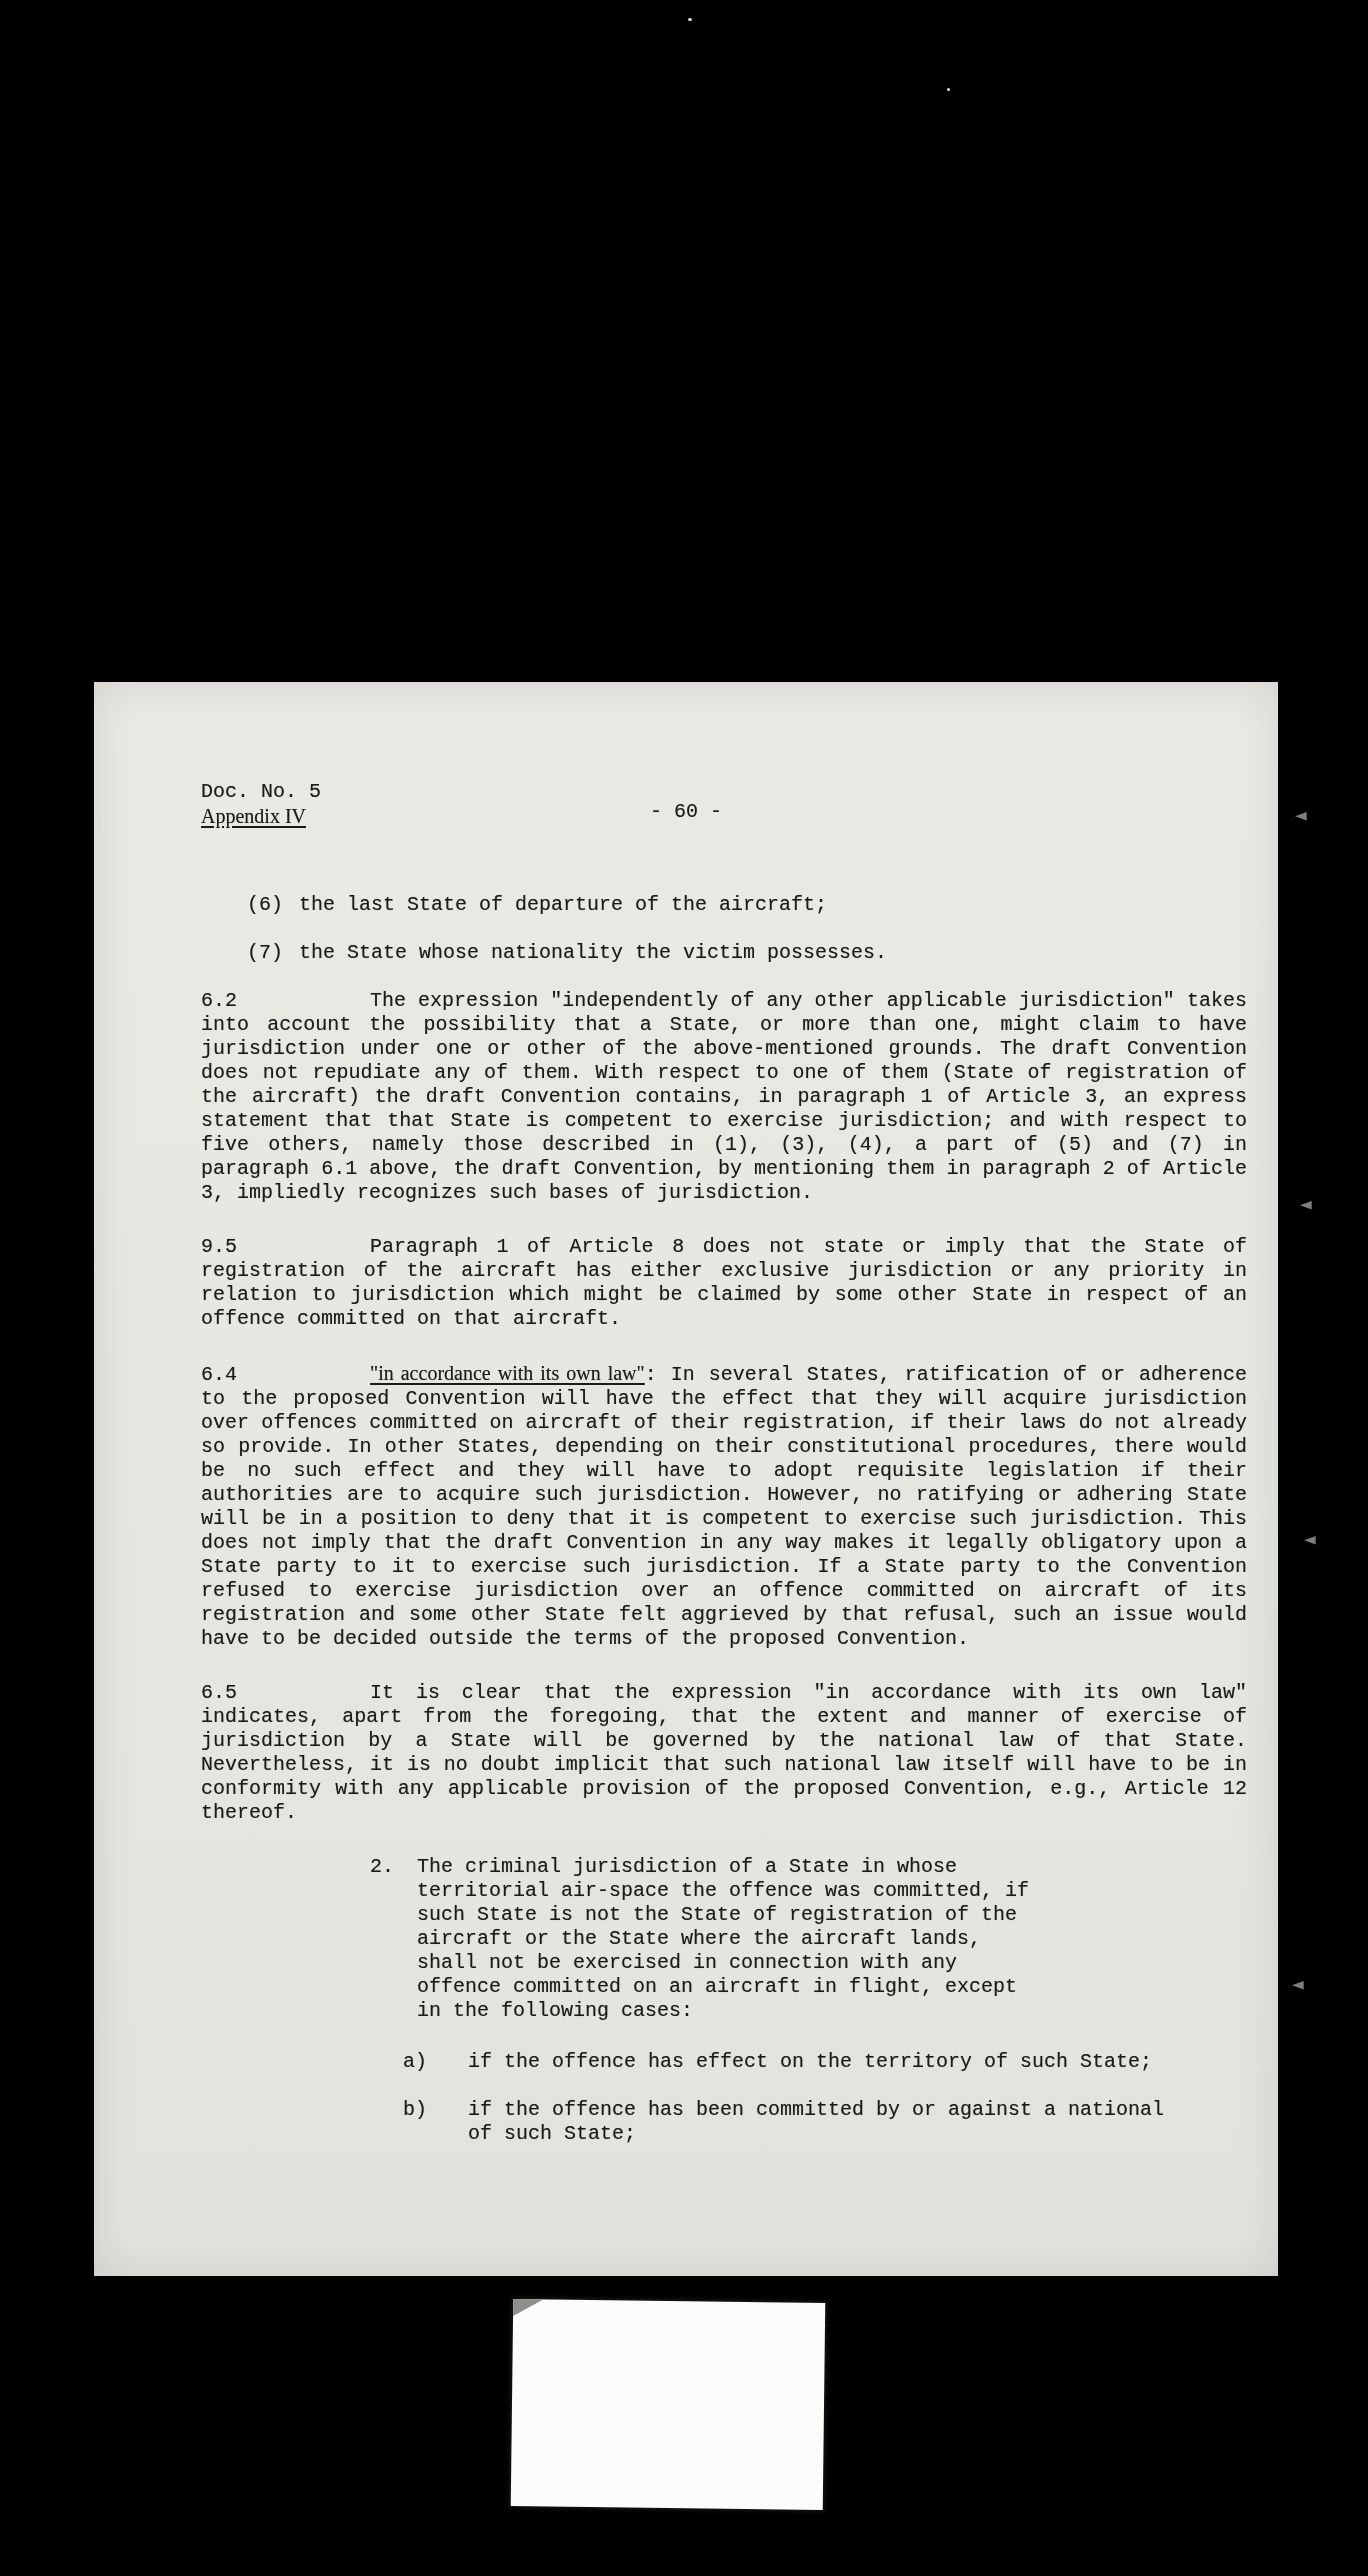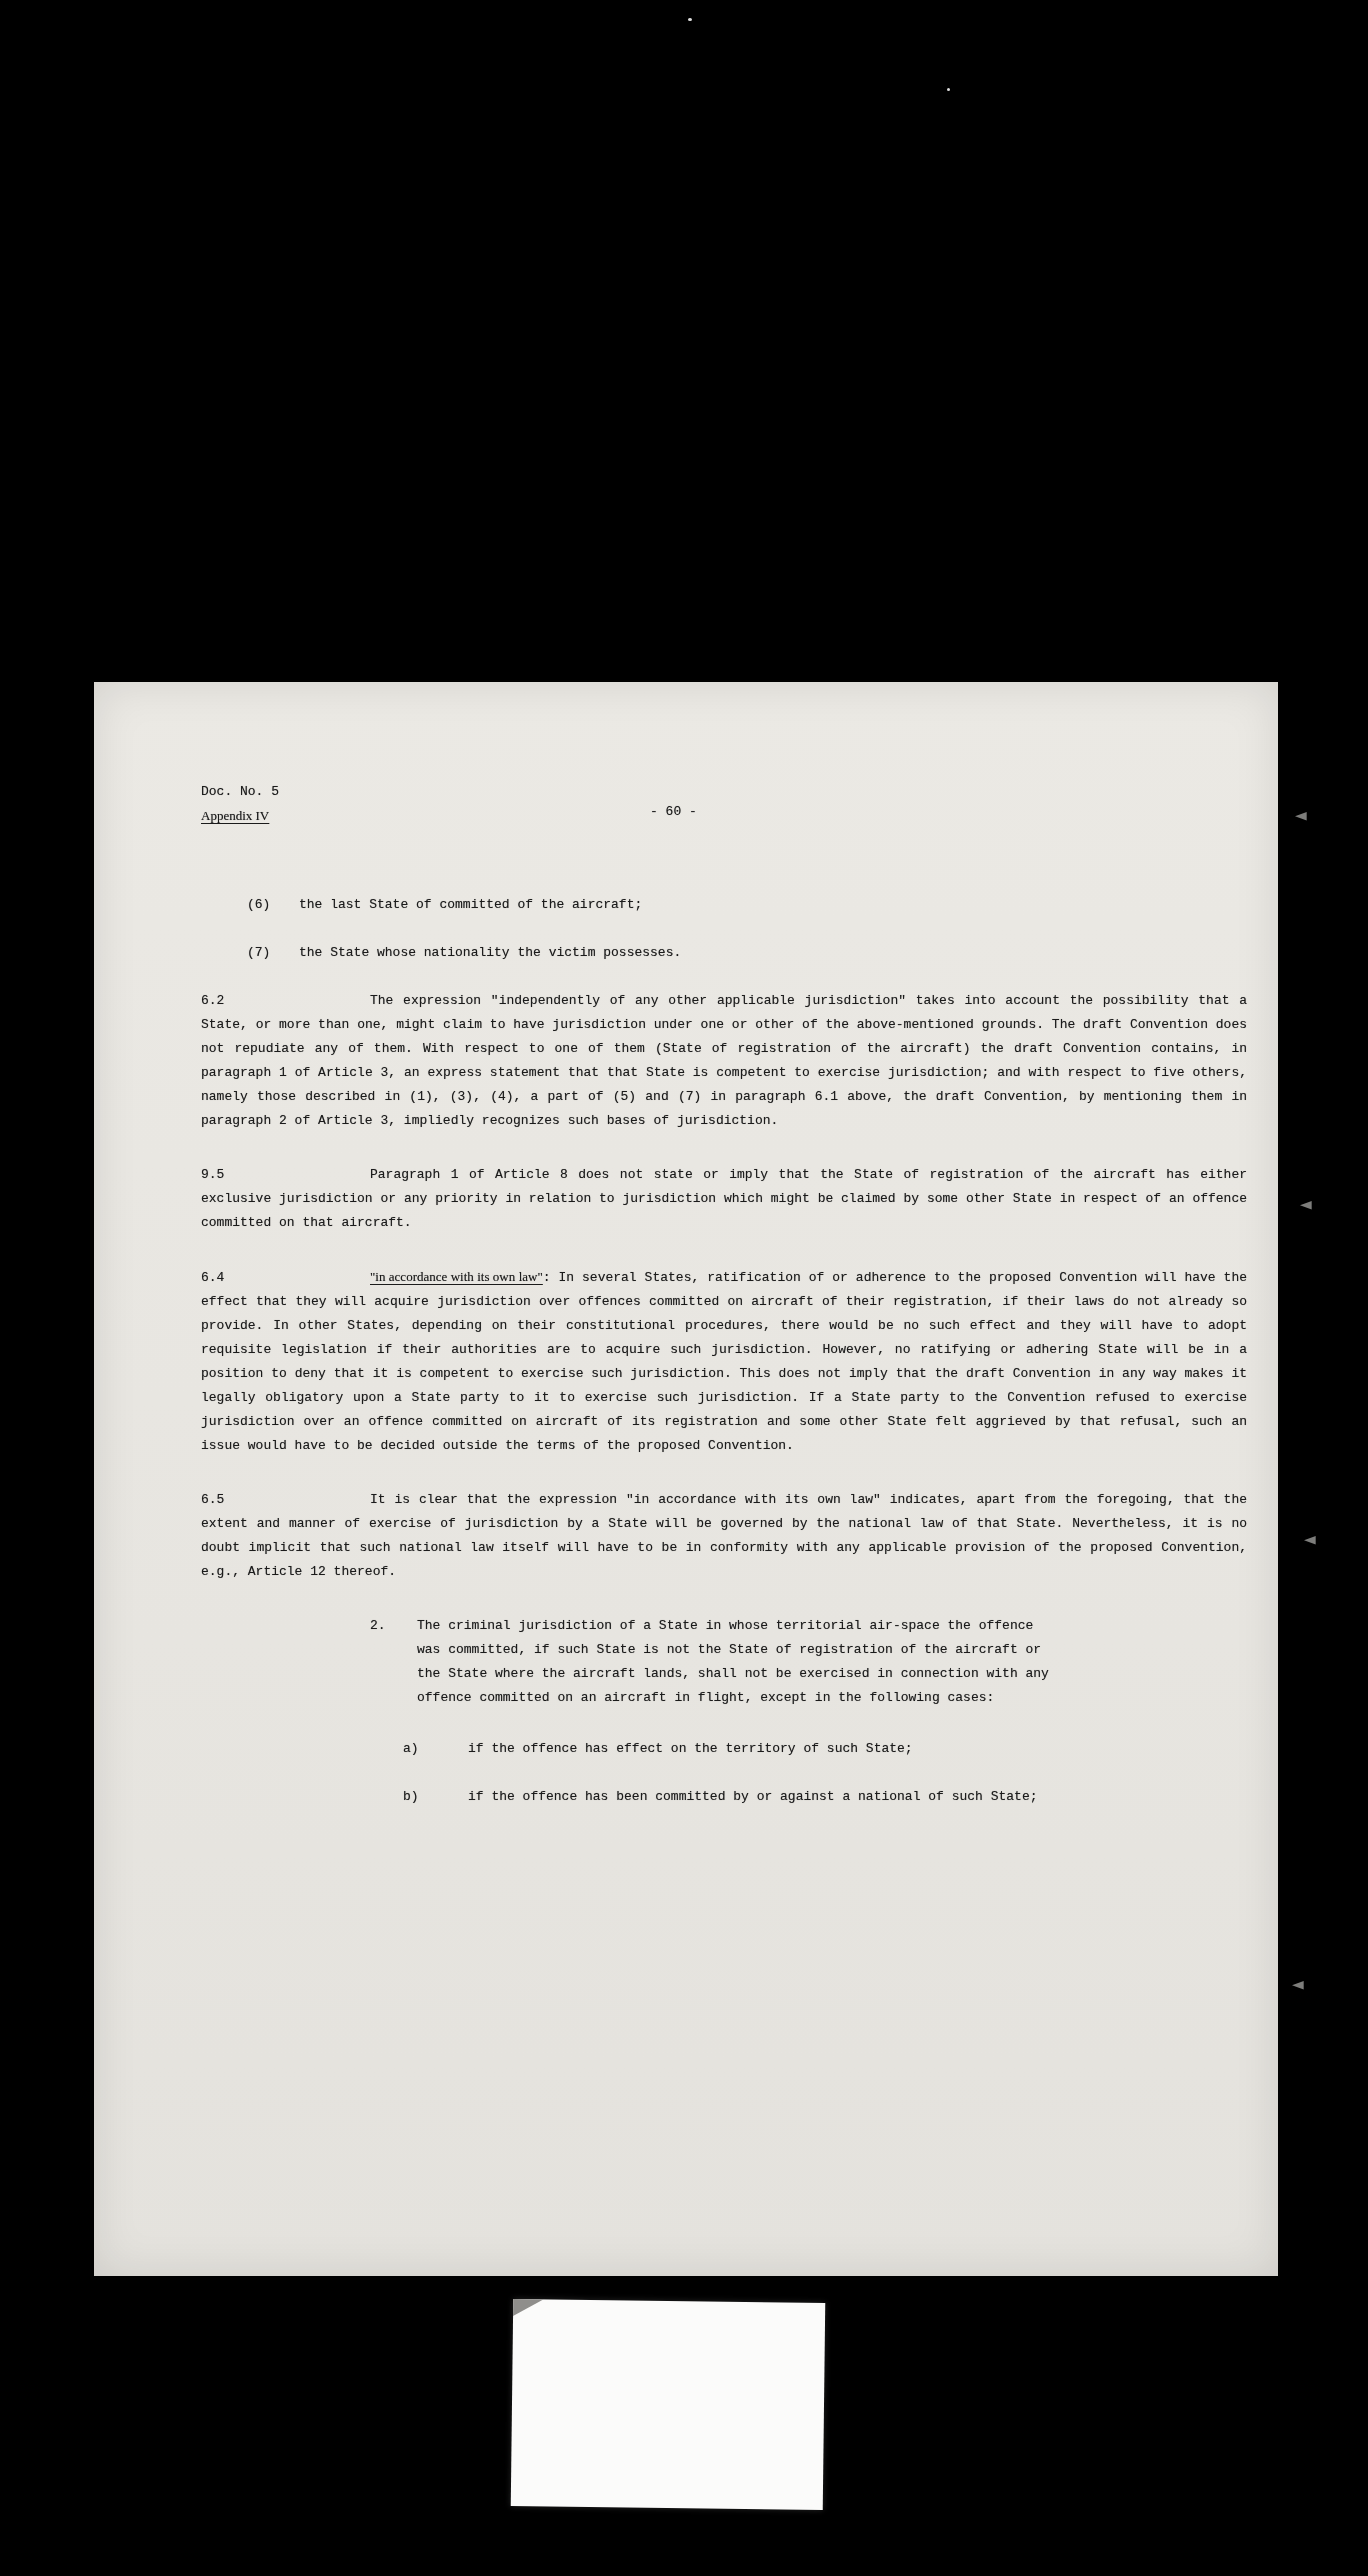--- a/index.html
+++ b/index.html
@@ -12,21 +12,21 @@
   }
   .page {
     position:absolute; left:94px; top:682px;
     width:1184px; height:1594px;
     background:linear-gradient(180deg,#ebe9e4 0%,#e7e5e0 60%,#e4e2dd 100%);
     box-shadow:inset 0 0 46px rgba(0,0,0,0.10);
     color:#1b1b1b;
   }
   .content {
     padding:98px 31px 0 107px;
-    font-size:13px; line-height:24px;
+    font-size:20px; line-height:24px;
     text-shadow:0 0 0.7px rgba(20,20,20,0.45);
   }
   .hdr { position:relative; margin-bottom:65px; }
   .pageno { position:absolute; left:449px; top:20px; }
   .u { text-decoration:underline; text-underline-offset:3.3px;font-family:Liberation Serif, serif; }
   p.item { margin:0 0 24px 46px; }
   .inum { display:inline-block; width:52px; }
   p.section { text-align:justify; margin-bottom:30px; }
   .snum { display:inline-block; width:169px; }
   p.heading { margin:7.8px 0 47px 0; }
@@ -70,21 +70,21 @@
 
 <div class="page">
   <div class="content">
 
     <div class="hdr">
       <div>Doc. No. 5</div>
       <div class="u">Appendix IV</div>
       <div class="pageno">- 60 -</div>
     </div>
 
-    <p class="item"><span class="inum">(6)</span><span>the last State of committed of the aircraft;</span></p>
+    <p class="item"><span class="inum">(6)</span><span>the last State of departure of the aircraft;</span></p>
 
     <p class="item"><span class="inum">(7)</span><span>the State whose nationality the victim possesses.</span></p>
 
     <p class="section"><span class="snum">6.2</span><span>The expression "independently of any other applicable jurisdiction" takes into account the possibility that a State, or more than one, might claim to have jurisdiction under one or other of the above-mentioned grounds. The draft Convention does not repudiate any of them. With respect to one of them (State of registration of the aircraft) the draft Convention contains, in paragraph 1 of Article 3, an express statement that that State is competent to exercise jurisdiction; and with respect to five others, namely those described in (1), (3), (4), a part of (5) and (7) in paragraph 6.1 above, the draft Convention, by mentioning them in paragraph 2 of Article 3, impliedly recognizes such bases of jurisdiction.</span></p>
 
     <p class="section"><span class="snum">9.5</span><span>Paragraph 1 of Article 8 does not state or imply that the State of registration of the aircraft has either exclusive jurisdiction or any priority in relation to jurisdiction which might be claimed by some other State in respect of an offence committed on that aircraft.</span></p>
 
     <p class="section"><span class="snum">6.4</span><span class="u">"in accordance with its own law"</span><span>: In several States, ratification of or adherence to the proposed Convention will have the effect that they will acquire jurisdiction over offences committed on aircraft of their registration, if their laws do not already so provide. In other States, depending on their constitutional procedures, there would be no such effect and they will have to adopt requisite legislation if their authorities are to acquire such jurisdiction. However, no ratifying or adhering State will be in a position to deny that it is competent to exercise such jurisdiction. This does not imply that the draft Convention in any way makes it legally obligatory upon a State party to it to exercise such jurisdiction. If a State party to the Convention refused to exercise jurisdiction over an offence committed on aircraft of its registration and some other State felt aggrieved by that refusal, such an issue would have to be decided outside the terms of the proposed Convention.</span></p>
 
     <p class="section"><span class="snum">6.5</span><span>It is clear that the expression "in accordance with its own law" indicates, apart from the foregoing, that the extent and manner of exercise of jurisdiction by a State will be governed by the national law of that State. Nevertheless, it is no doubt implicit that such national law itself will have to be in conformity with any applicable provision of the proposed Convention, e.g., Article 12 thereof.</span></p>

